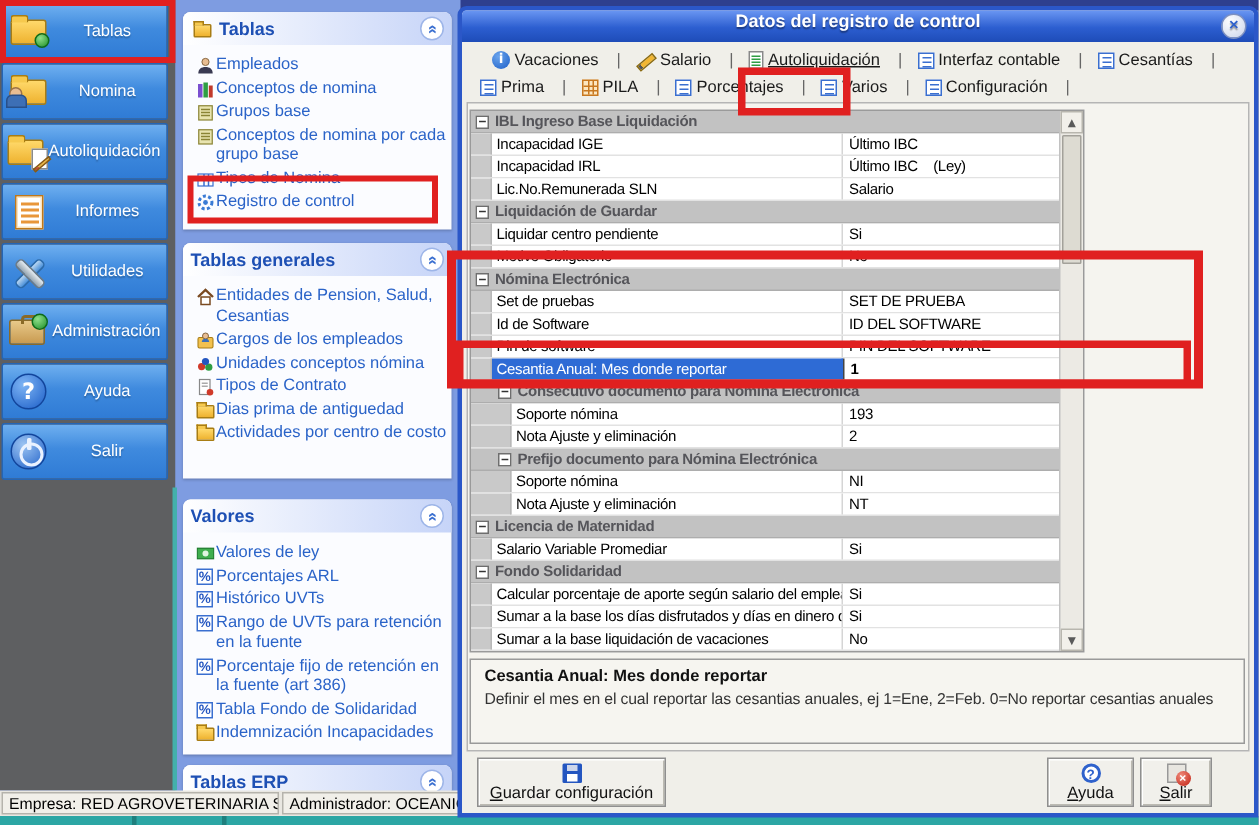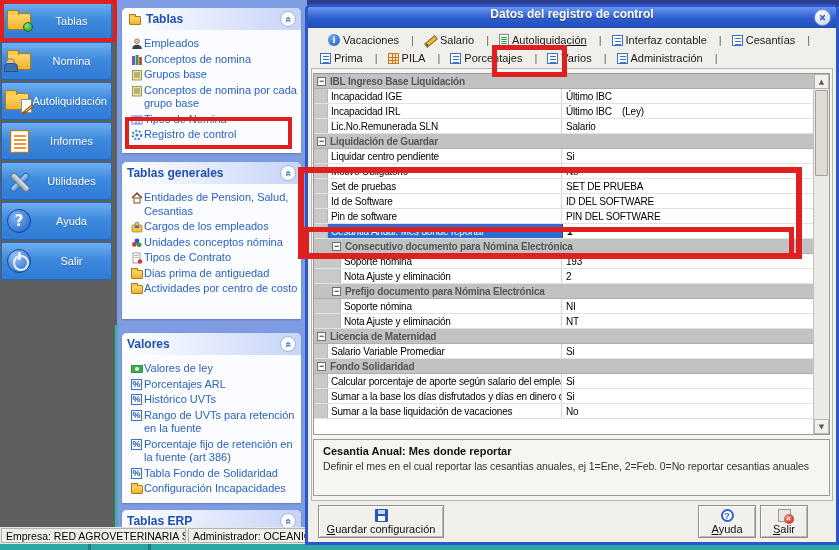--- a/index.html
+++ b/index.html
@@ -82,21 +82,21 @@
 
   .tabs{position:absolute;display:flex;align-items:center;font-size:11px;color:#1a1a1a;height:16px}
   .tabs1{left:15px;top:25px}
   .tabs2{left:7px;top:43px}
   .tab{display:flex;align-items:center;gap:3px;padding:0 5px;cursor:pointer;white-space:nowrap}
   .tab::after{content:"|";color:#666;margin-left:9px}
   .u-all{text-decoration:underline}
 
   .bodypanel{position:absolute;left:3px;top:61px;width:522px;height:433px;background:#f5f4ef;border:1px solid #b5b5b5}
 
-  .gridpanel{position:absolute;left:5px;top:66px;width:517px;height:362px;background:#fff;border:1px solid #9a9a9a}
+  .gridpanel{position:absolute;left:5px;top:66px;width:410px;height:362px;background:#fff;border:1px solid #9a9a9a}
   .rows{position:absolute;left:0;top:0;right:16px;bottom:0;overflow:hidden}
   .grow{display:flex;height:15px;font-size:10px;letter-spacing:-0.2px;align-items:stretch;border-bottom:1px solid #e2e2e2;background:#fff}
   .grow.section{background:#c2c2c2;color:#55555a;font-weight:bold;border-bottom:1px solid #adadad;align-items:center}
   .minusbox{width:9px;height:9px;background:#fff;border:1px solid #6e6e6e;margin:0 4px 0 3px;font-size:9px;line-height:7px;text-align:center;color:#333;flex:0 0 9px;cursor:pointer}
   .minusbox::before{content:"\2212"}
   .grow.section.ind .minusbox{margin-left:18px}
   .gutter{flex:0 0 14px;background:#c9c9c9;border-right:1px solid #b8b8b8}
   .ind .gutter{flex-basis:27px}
   .g-name{flex:0 0 234px;padding:0 3px;border-right:1px solid #d5d5d5;display:flex;align-items:center;white-space:nowrap;overflow:hidden;color:#000}
   .ind .g-name{flex-basis:221px}
@@ -173,20 +173,26 @@
       <span class="sb-lb">Informes</span>
     </div>
     <div class="sb-btn">
       <span class="sb-ic">
           <span class="tools"></span>
         </span>
       <span class="sb-lb">Utilidades</span>
     </div>
     <div class="sb-btn">
       <span class="sb-ic">
+          <span class="toolbox"></span>
+        </span>
+      <span class="sb-lb">Administración</span>
+    </div>
+    <div class="sb-btn">
+      <span class="sb-ic">
           <span class="qcircle">?</span>
         </span>
       <span class="sb-lb">Ayuda</span>
     </div>
     <div class="sb-btn">
       <span class="sb-ic">
           <span class="pwr"></span>
         </span>
       <span class="sb-lb">Salir</span>
     </div>
@@ -371,21 +377,21 @@
         <div class="nav-item">
           <span class="nav-ic">
               <span class="i-pct">%</span>
             </span>
           <span class="nav-lb">Tabla Fondo de Solidaridad</span>
         </div>
         <div class="nav-item">
           <span class="nav-ic">
               <span class="i-folder"></span>
             </span>
-          <span class="nav-lb">Configuración Incapacidades</span>
+          <span class="nav-lb">Indemnización Incapacidades</span>
         </div>
       </div>
     </div>
 
     <div class="card" style="top:510px;height:17px">
       <div class="card-h">
         <span>Tablas ERP</span>
         <span class="chev"></span>
       </div>
     </div>
@@ -440,21 +446,21 @@
       <span class="tab">
         <span class="i-list"></span>
         <span>Porcentajes</span>
         </span>
       <span class="tab">
         <span class="i-list"></span>
         <span>Varios</span>
         </span>
       <span class="tab">
         <span class="i-list"></span>
-        <span>Administración</span>
+        <span>Configuración</span>
         </span>
     </div>
 
     <div class="bodypanel"></div>
 
     <div class="gridpanel">
       <div class="rows">
 
         <div class="grow section">
           <span class="minusbox"></span>
@@ -489,20 +495,24 @@
           <span class="g-name">Liquidar centro pendiente</span>
           <span class="g-val">Si</span>
           </div>
 
         <div class="grow item">
           <span class="gutter"></span>
           <span class="g-name">Motivo Obligatorio</span>
           <span class="g-val">No</span>
           </div>
 
+        <div class="grow section">
+          <span class="minusbox"></span>
+          <span>Nómina Electrónica</span>
+          </div>
 
         <div class="grow item">
           <span class="gutter"></span>
           <span class="g-name">Set de pruebas</span>
           <span class="g-val">SET DE PRUEBA</span>
           </div>
 
         <div class="grow item">
           <span class="gutter"></span>
           <span class="g-name">Id de Software</span>

